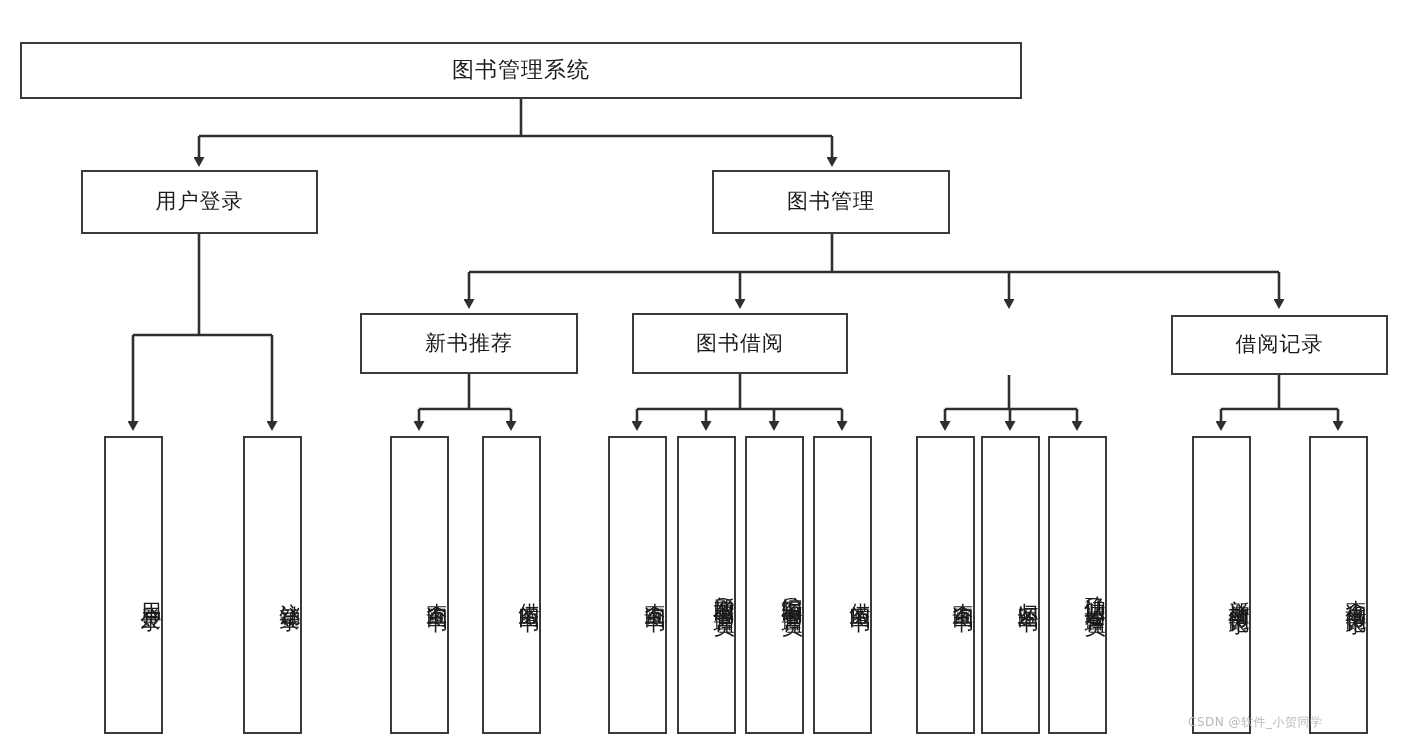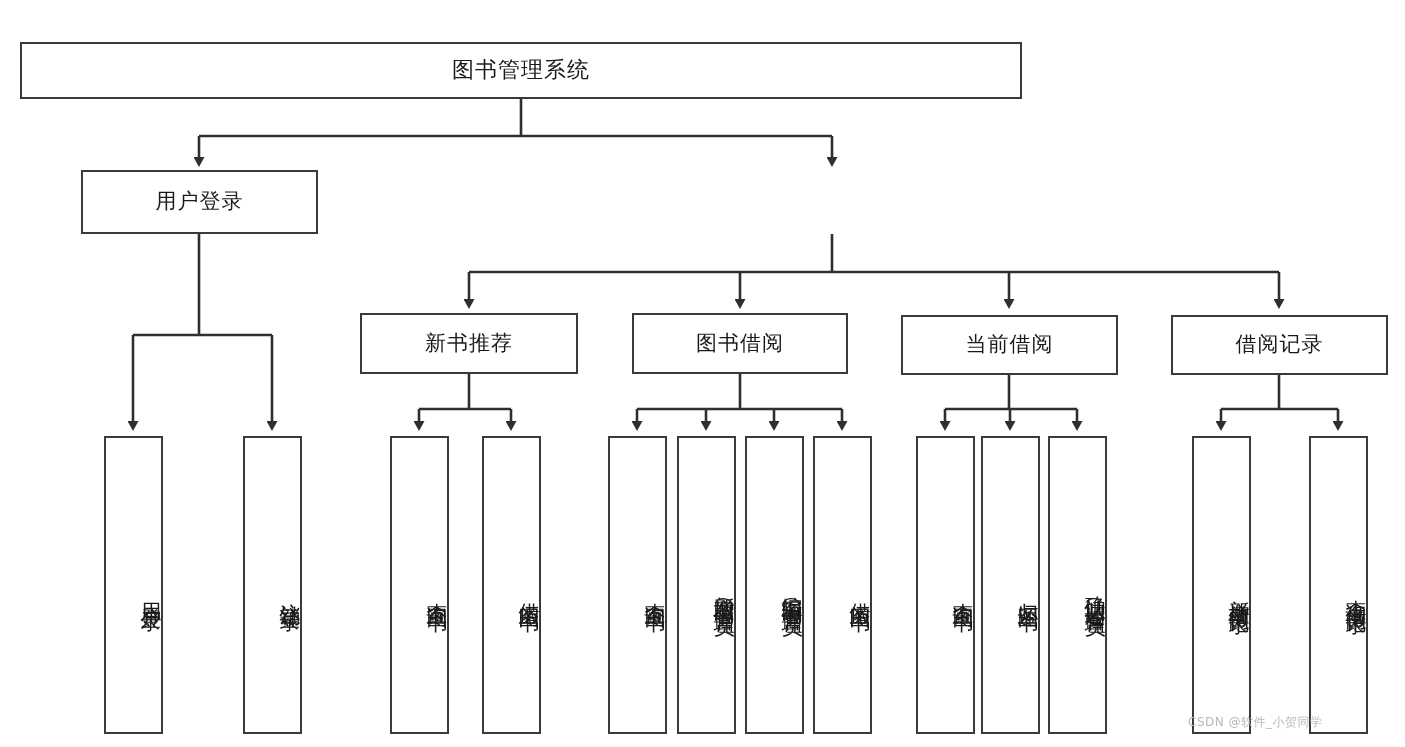--- a/index.html
+++ b/index.html
@@ -113,24 +113,24 @@
       <path d="M1279,375 L1279,409"></path>
       <path d="M1221,409 L1338,409"></path>
       <path d="M1221,409 L1221,422" marker-end="url(#arrow)"></path>
       <path d="M1338,409 L1338,422" marker-end="url(#arrow)"></path>
     </g>
   </svg>
 
   <div class="node horizontal root" style="left:20px; top:12px; width:1002px; height:57px;">图书管理系统</div>
 
   <div class="node horizontal" style="left:81px; top:170px; width:237px; height:64px;">用户登录</div>
+  <div class="node horizontal" style="left:712px; top:170px; width:238px; height:64px;">图书管理</div>
 
   <div class="node horizontal" style="left:360px; top:313px; width:218px; height:61px;">新书推荐</div>
   <div class="node horizontal" style="left:632px; top:313px; width:216px; height:61px;">图书借阅</div>
-  <div class="node horizontal" style="left:901px; top:315px; width:217px; height:60px;">当前借阅</div>
   <div class="node horizontal" style="left:1171px; top:315px; width:217px; height:60px;">借阅记录</div>
 
   <div class="node vertical" style="left:104px; top:436px; width:59px; height:298px;">用户登录</div>
   <div class="node vertical" style="left:243px; top:436px; width:59px; height:298px;">注销登录</div>
 
   <div class="node vertical" style="left:390px; top:436px; width:59px; height:298px;">查询图书</div>
   <div class="node vertical" style="left:482px; top:436px; width:59px; height:298px;">借阅图书</div>
 
   <div class="node vertical" style="left:608px; top:436px; width:59px; height:298px;">查询图书</div>
   <div class="node vertical" style="left:677px; top:436px; width:59px; height:298px;">新增图书（管理员）</div>

